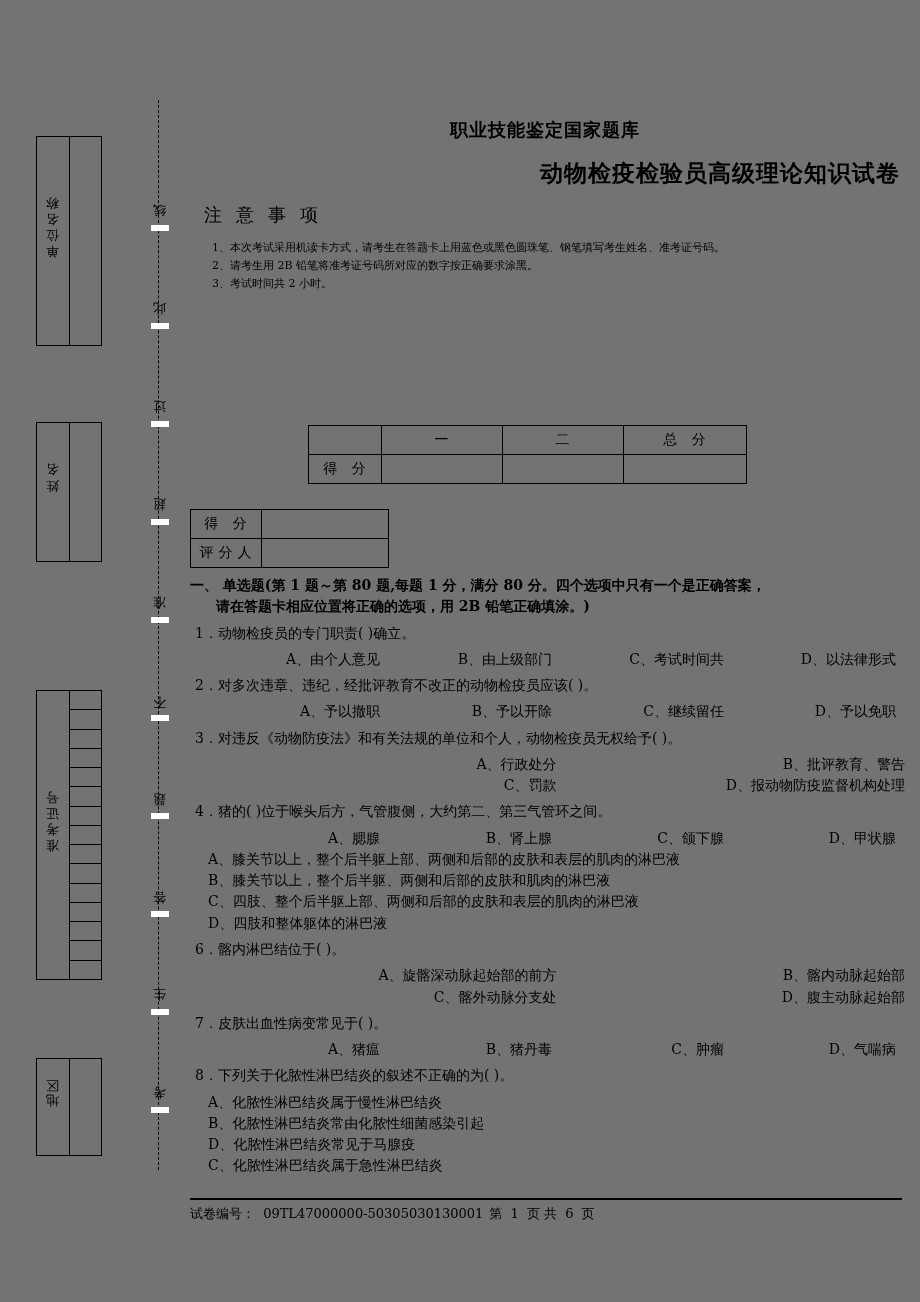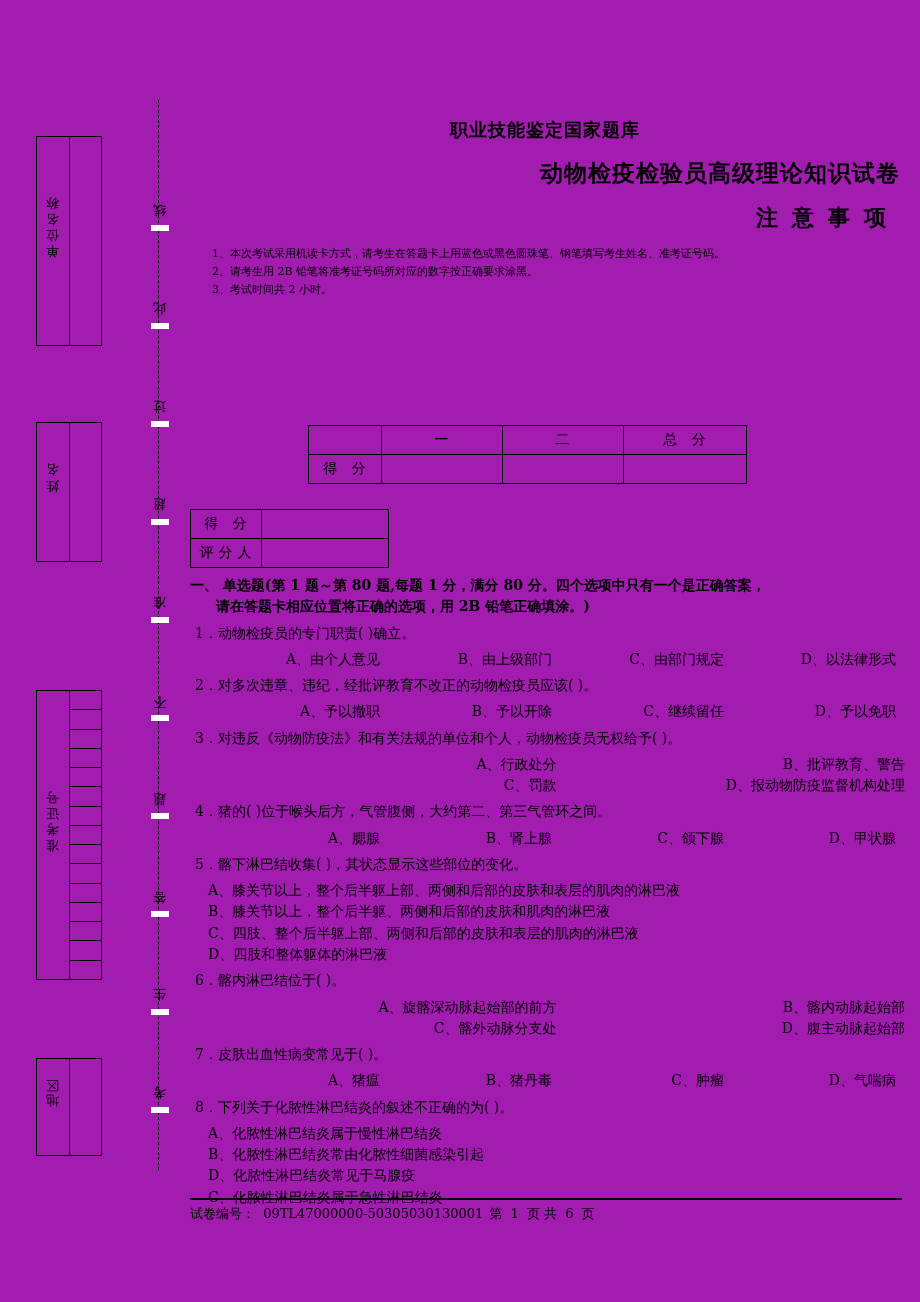--- a/index.html
+++ b/index.html
@@ -8,21 +8,21 @@
     background: #ffffff;
   }
   body {
     font-family: "DejaVu Serif", "Liberation Serif", serif;
     color: #000000;
   }
   #page {
     position: relative;
     width: 920px;
     height: 1302px;
-    background: #a21caf;
+    background: #737373;
     overflow: hidden;
   }
 
   
   .vbox {
     position: absolute;
     border: 1.5px solid #000;
     box-sizing: border-box;
     display: flex;
     flex-direction: row;
@@ -93,23 +93,23 @@
   }
   .title-2 {
     text-align: right;
     font-size: 23px;
     font-weight: bold;
     font-family: "DejaVu Sans", "Liberation Sans", sans-serif;
     letter-spacing: 1px;
     margin: 0 0 14px 0;
   }
   .title-3 {
-    text-align: right;
-    font-size: 22px;
-    font-weight: bold;
+    text-align: left;
+    font-size: 18px;
+    font-weight: normal;
     font-family: "DejaVu Sans", "Liberation Sans", sans-serif;
     letter-spacing: 14px;
     margin: 0 0 12px 0;
     padding-left: 14px;
   }
   .note {
     font-size: 11px;
     line-height: 1.62;
     margin: 0;
     text-indent: 22px;
@@ -291,21 +291,21 @@
     <div class="sec-head">
       <span class="l1">一、 单选题(第 1 题～第 80 题,每题 1 分，满分 80 分。四个选项中只有一个是正确答案，</span>
       <span class="l2">请在答题卡相应位置将正确的选项，用 2B 铅笔正确填涂。)</span>
     </div>
     <div id="qlist">
         <div class="q">
           <div class="q-stem">1．动物检疫员的专门职责(      )确立。</div>
           <div class="opt-row cols4">
             <span>A、由个人意见</span>
             <span>B、由上级部门</span>
-            <span>C、由部门规定</span>
+            <span>C、考试时间共</span>
             <span>D、以法律形式</span>
           </div>
         </div>
         <div class="q">
           <div class="q-stem">2．对多次违章、违纪，经批评教育不改正的动物检疫员应该(      )。</div>
           <div class="opt-row cols4">
             <span>A、予以撤职</span>
             <span>B、予以开除</span>
             <span>C、继续留任</span>
             <span>D、予以免职</span>
@@ -325,21 +325,20 @@
         <div class="q">
           <div class="q-stem">4．猪的(      )位于喉头后方，气管腹侧，大约第二、第三气管环之间。</div>
           <div class="opt-row cols4">
             <span>A、腮腺</span>
             <span>B、肾上腺</span>
             <span>C、颌下腺</span>
             <span>D、甲状腺</span>
           </div>
         </div>
         <div class="q">
-          <div class="q-stem">5．髂下淋巴结收集(      )，其状态显示这些部位的变化。</div>
           <div class="opt-row full">
             <span>A、膝关节以上，整个后半躯上部、两侧和后部的皮肤和表层的肌肉的淋巴液</span>
           </div>
           <div class="opt-row full">
             <span>B、膝关节以上，整个后半躯、两侧和后部的皮肤和肌肉的淋巴液</span>
           </div>
           <div class="opt-row full">
             <span>C、四肢、整个后半躯上部、两侧和后部的皮肤和表层的肌肉的淋巴液</span>
           </div>
           <div class="opt-row full">

